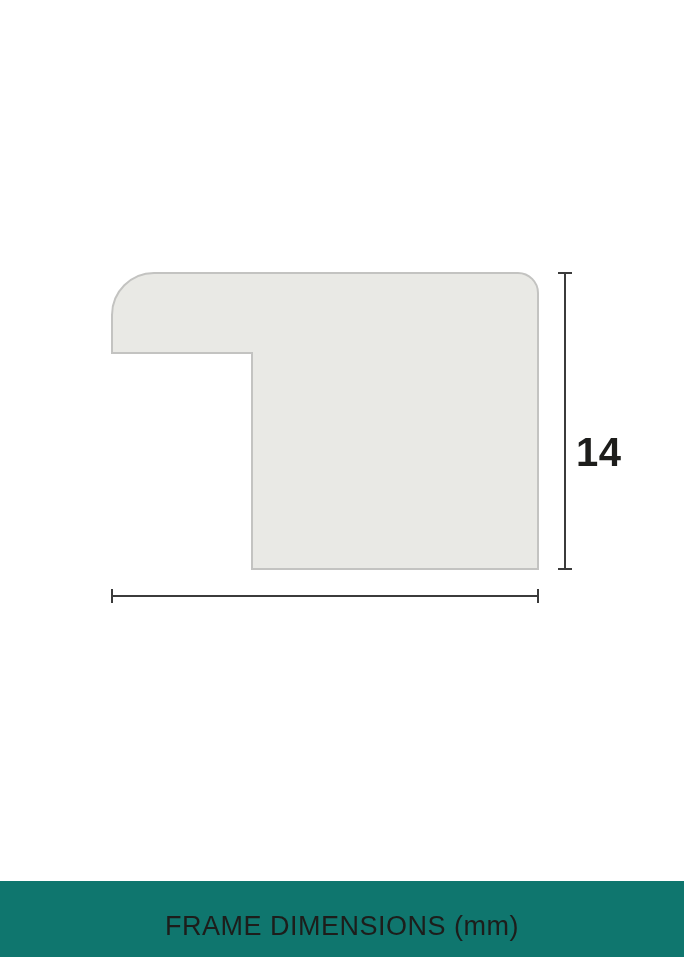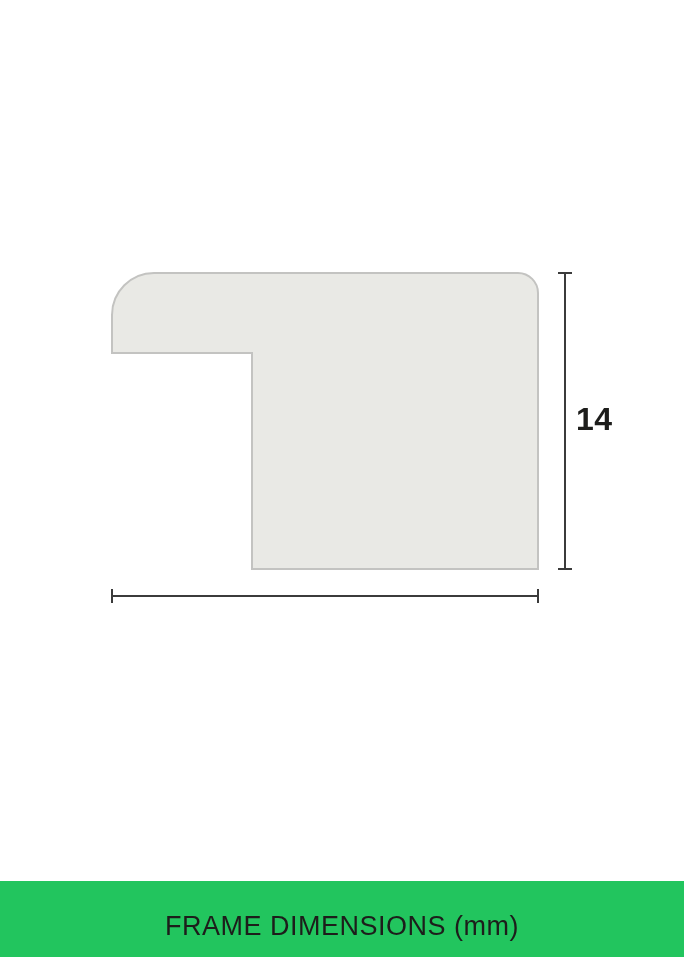--- a/index.html
+++ b/index.html
@@ -23,43 +23,44 @@
     height: 881px;
   }
   .diagram-svg {
     position: absolute;
     left: 0;
     top: 0;
   }
   .dim-label {
     position: absolute;
     color: #1d1d1b;
-    font-size: 32px;
+    font-size: 40px;
     font-weight: 600;
     line-height: 34px;
     letter-spacing: 0.5px;
     white-space: nowrap;
+    margin-top: 33px;
   }
   .dim-label-height {
     left: 576px;
     top: 402px;
   }
   .dim-label-width {
     left: 285px;
     top: 603px;
     width: 81px;
     text-align: center;
   }
   .caption-band {
     position: absolute;
     left: 0;
     top: 881px;
     width: 684px;
     height: 76px;
-    background: #22c55e;
+    background: #0f766e;
     display: flex;
     align-items: center;
     justify-content: center;
     box-sizing: border-box;
     padding-top: 14px;
   }
   .caption-text {
     color: #1d1d1b;
     font-size: 27px;
     font-weight: 400;

